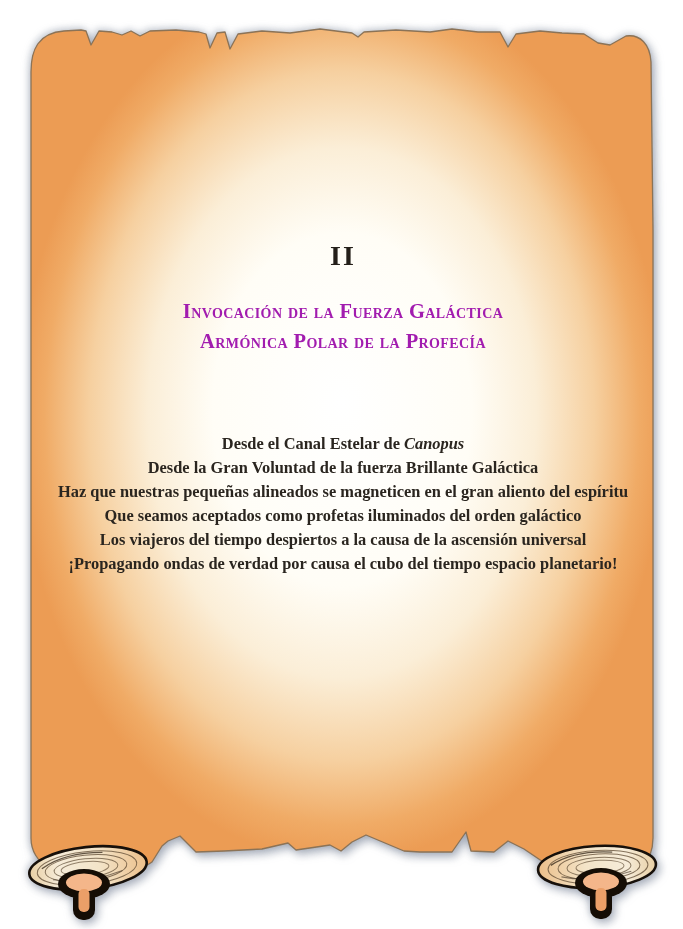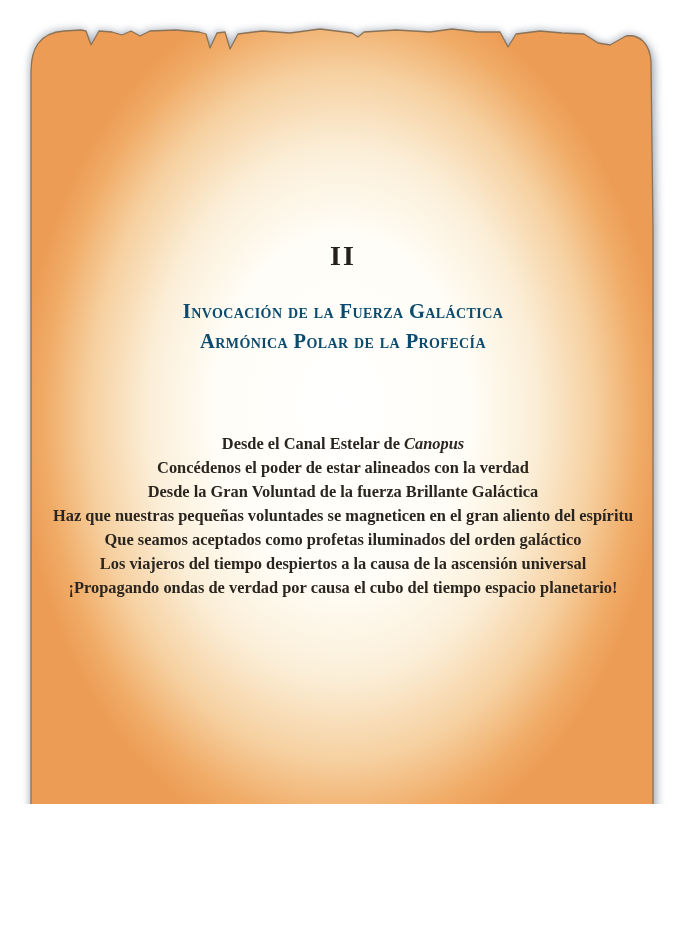--- a/index.html
+++ b/index.html
@@ -3,21 +3,21 @@
 <meta charset="utf-8">
 <style>
   html, body {
     margin: 0;
     padding: 0;
     background: #ffffff;
   }
   .stage {
     position: relative;
     width: 683px;
-    height: 804px;
+    height: 929px;
     overflow: hidden;
     background: #ffffff;
     font-family: "Liberation Serif", serif;
   }
   .scroll-svg {
     position: absolute;
     left: 0;
     top: 0;
     filter: drop-shadow(3px 4px 4px rgba(104,116,138,0.50))
             drop-shadow(-2px -2px 3px rgba(104,116,138,0.32));
@@ -44,21 +44,21 @@
   .title-block {
     position: absolute;
     top: 296px;
     left: 0;
     width: 100%;
     font-variant: small-caps;
     font-weight: bold;
     font-size: 20.5px;
     line-height: 30px;
     letter-spacing: 0.4px;
-    color: #0c4a6e;
+    color: #a21caf;
   }
   .poem-block {
     position: absolute;
     top: 432px;
     left: 0;
     width: 100%;
     font-size: 16.4px;
     line-height: 24px;
     font-weight: bold;
     color: #2a251f;
@@ -160,22 +160,21 @@
 
     <div class="chapter-number">II</div>
 
     <div class="title-block">
       <div>Invocación de la Fuerza Galáctica</div>
       <div>Armónica Polar de la Profecía</div>
     </div>
 
     <div class="poem-block">
       <div class="poem-line"><span>Desde el Canal Estelar de </span><em>Canopus</em></div>
-      <div class="poem-line">Concédenos el poder de estar alineados con la verdad</div>
       <div class="poem-line">Desde la Gran Voluntad de la fuerza Brillante Galáctica</div>
-      <div class="poem-line">Haz que nuestras pequeñas voluntades se magneticen en el gran aliento del espíritu</div>
+      <div class="poem-line">Haz que nuestras pequeñas alineados se magneticen en el gran aliento del espíritu</div>
       <div class="poem-line">Que seamos aceptados como profetas iluminados del orden galáctico</div>
       <div class="poem-line">Los viajeros del tiempo despiertos a la causa de la ascensión universal</div>
       <div class="poem-line">¡Propagando ondas de verdad por causa el cubo del tiempo espacio planetario!</div>
     </div>
 
   </div>
 </div>
 
 </body></html>

